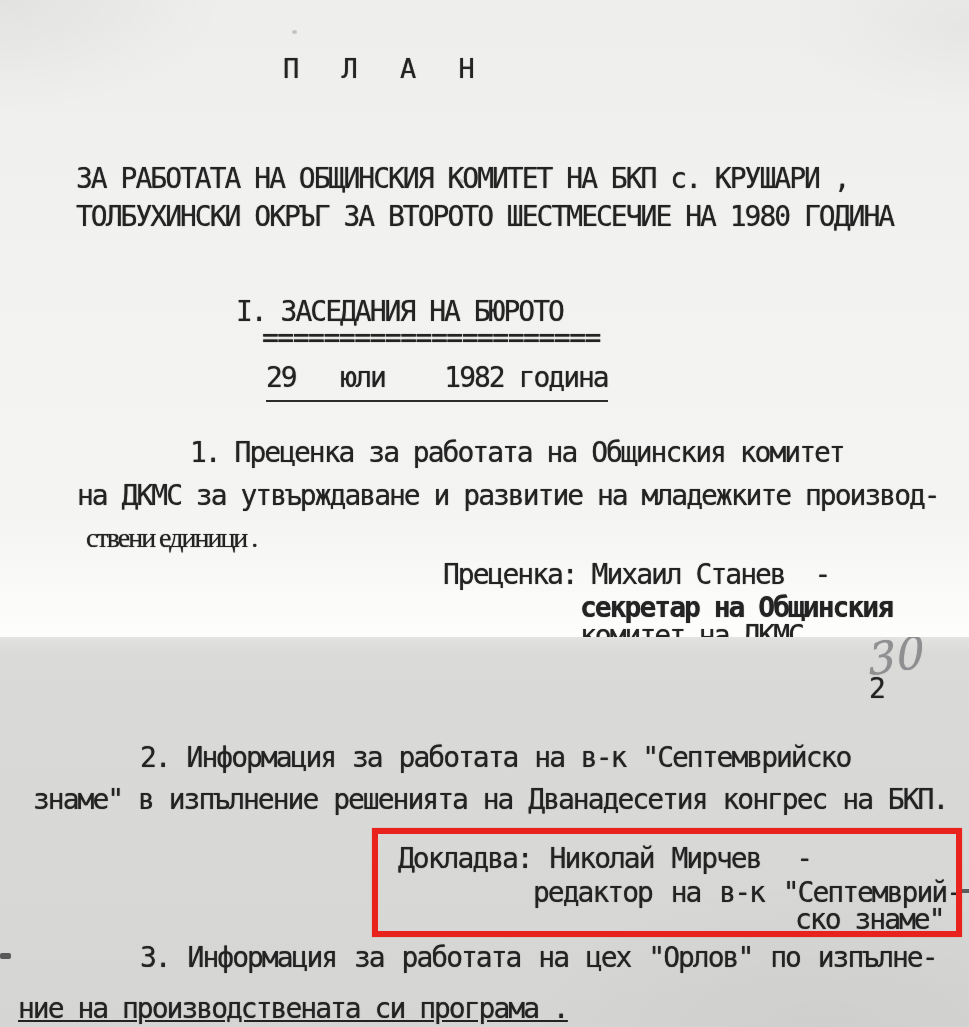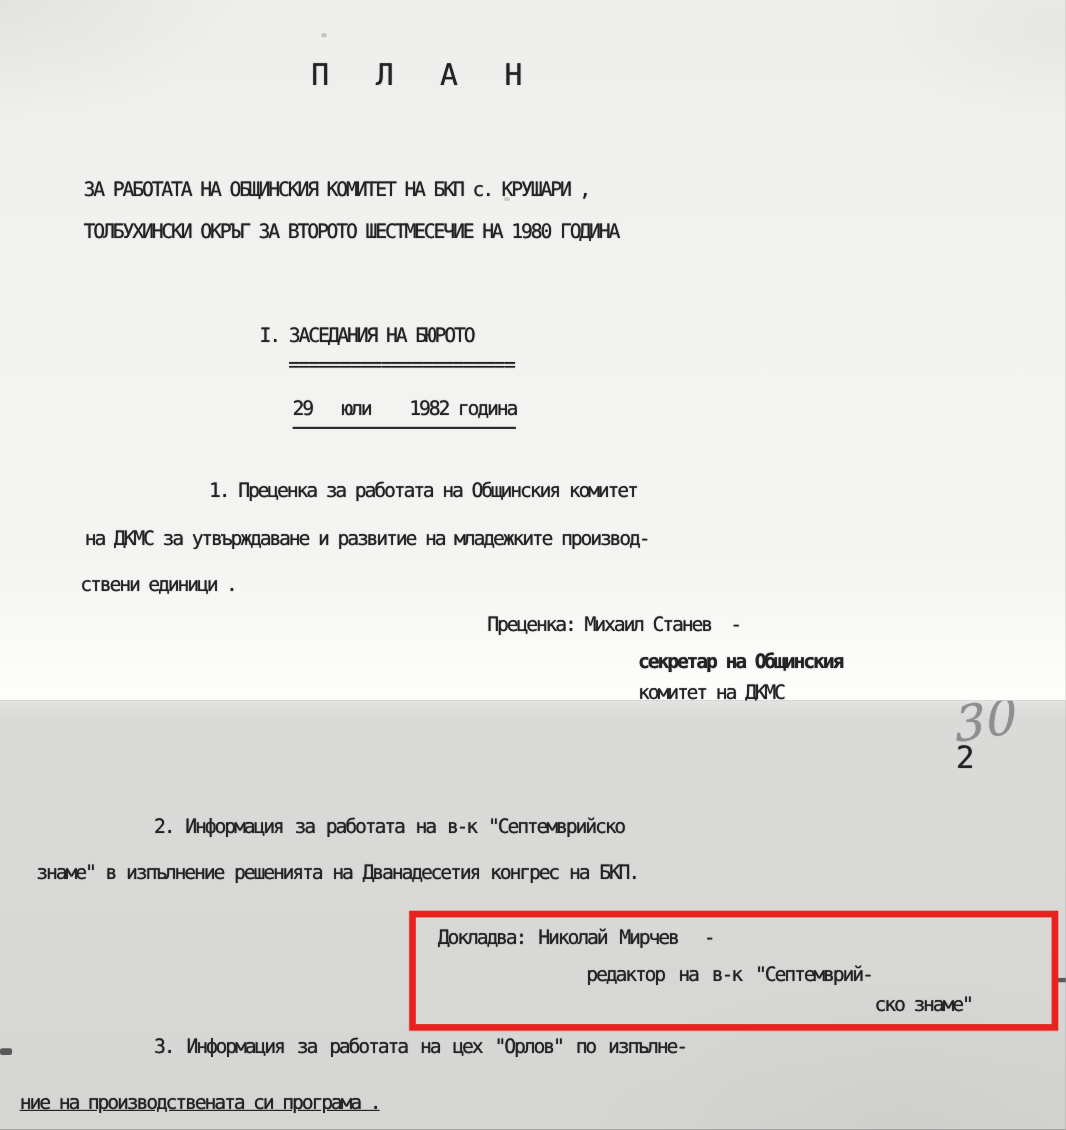--- a/index.html
+++ b/index.html
@@ -17,34 +17,34 @@
       linear-gradient(180deg,#eeeeec 0%,#f2f2f0 45%,#f4f4f2 80%,#fafaf8 93%,#fefefd 100%);
   }
   .page2{
     top:637px;height:390px;
     background:
       radial-gradient(ellipse 400px 200px at 85% 100%, rgba(0,0,0,0.03), transparent 75%),
       linear-gradient(180deg,#e3e3e1 0%,#dadad8 4%,#d8d8d6 55%,#d5d5d3 100%);
   }
   .line{
     position:absolute;white-space:pre;
-    font-size:18px;line-height:1.15;letter-spacing:-2px;
+    font-size:28px;line-height:1.15;letter-spacing:-2px;
     text-shadow:0 0 1px rgba(35,35,35,0.75);
   }
   
   .t-title{left:283px;top:53px;letter-spacing:13px;font-size:27px;text-align:center;}
   .t-sub1{left:76px;top:163px;}
   .t-sub2{left:76px;top:201px;}
   .t-sec{left:236px;top:296px;}
   .t-secul{left:262px;top:322px;letter-spacing:-1.5px;}
   .t-date{left:266px;top:362px;}
   .t-date span{border-bottom:2.5px solid #2c2c2c;padding-bottom:6px;}
   .t-i1a{left:190px;top:437px;}
   .t-i1b{left:77px;top:480px;}
-  .t-i1c{left:73px;top:522px;}
+  .t-i1c{left:86px;top:522px;font-family:Liberation Serif, serif;}
   .t-r1a{left:443px;top:559px;}
   .t-r1b{left:580px;top:592px;font-weight:bold;}
   .t-r1c{left:580px;top:620px;}
   
   .t-hw30{
     left:868px;top:-6px;font-family:"DejaVu Serif","Liberation Serif",serif;
     font-style:italic;font-size:44px;letter-spacing:1px;color:#8f8f91;
     text-shadow:0 0 1px rgba(120,120,125,0.6);transform:rotate(-9deg) skewX(-6deg);
   }
   .t-pn2{left:869px;top:36px;font-size:28px;}

